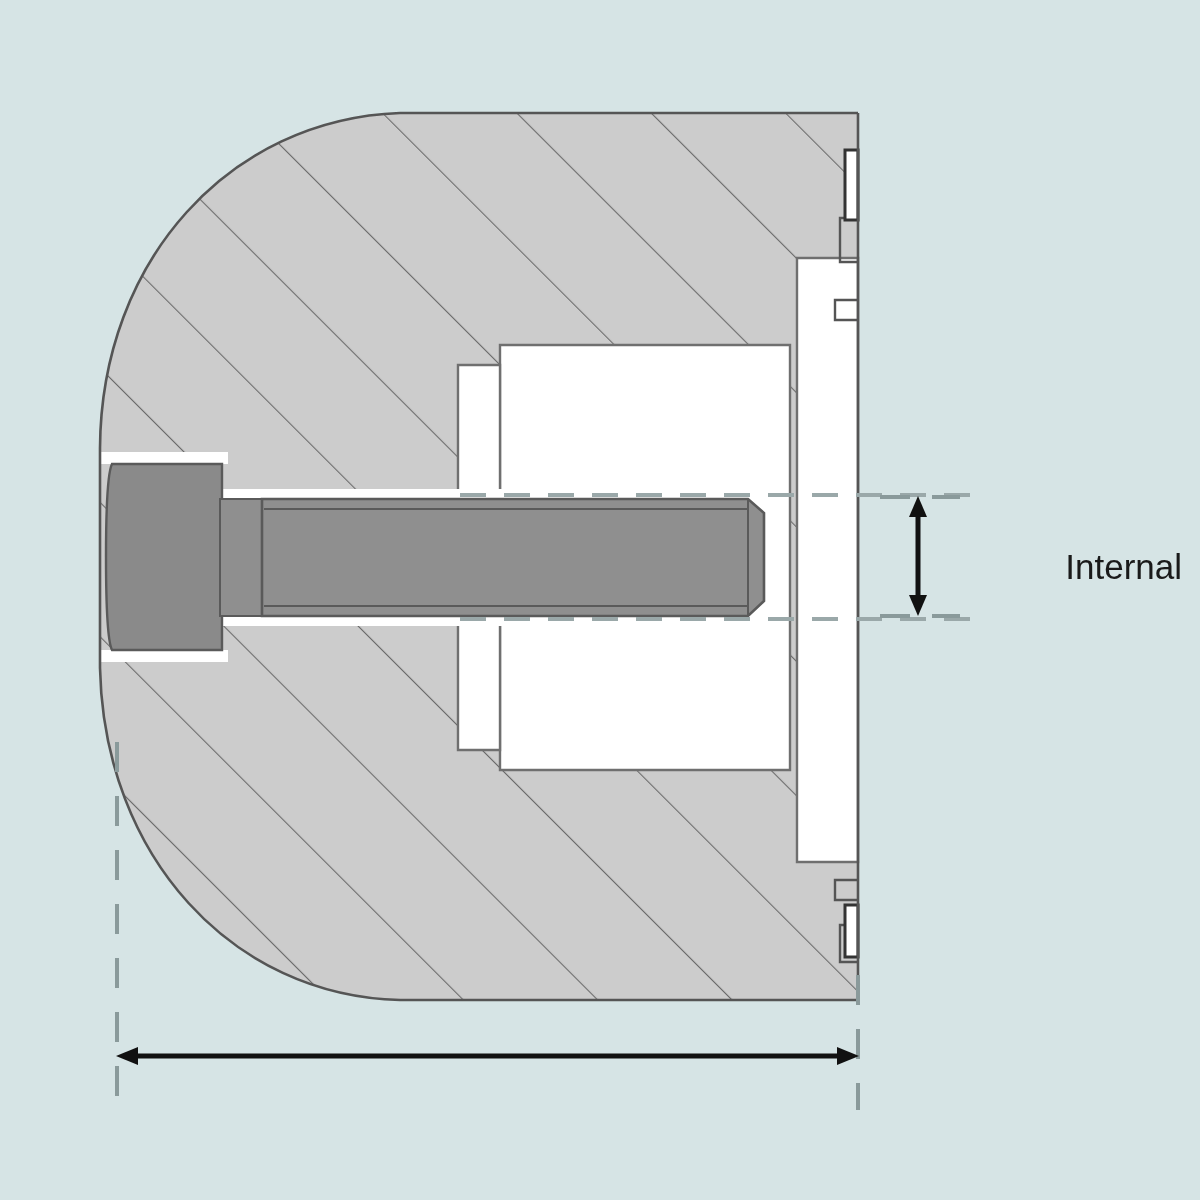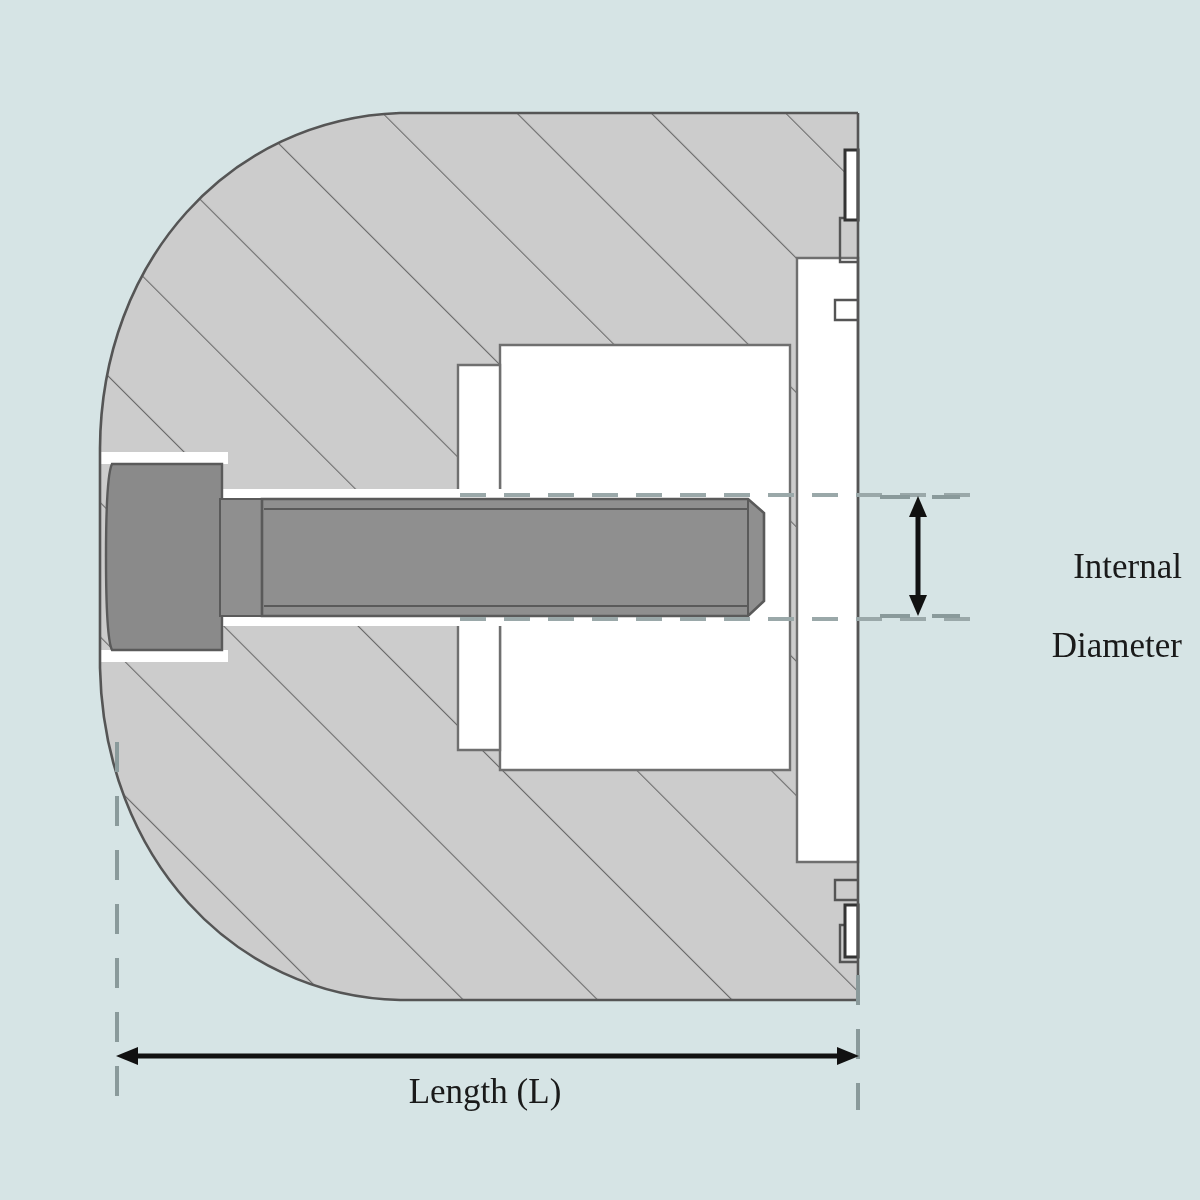--- a/index.html
+++ b/index.html
@@ -23,21 +23,21 @@
     position: absolute;
     left: 0;
     top: 0;
     width: 1200px;
     height: 1200px;
     display: block;
   }
   .dim-label {
     position: absolute;
     color: #1a1a1a;
-    font-family: Liberation Serif, serif;
+    font-family: Liberation Sans, sans-serif;
     line-height: 1.12;
     white-space: pre-line;
   }
   #id-label {
     left: 942px;
     top: 508px;
     width: 240px;
     font-size: 35px;
     text-align: right;
   }
@@ -163,18 +163,16 @@
       <line x1="858" y1="975" x2="858" y2="1110" stroke="#8a9a9b" stroke-width="4" stroke-dasharray="30 24"></line>
 
       <line x1="128" y1="1056" x2="848" y2="1056" stroke="#111111" stroke-width="5"></line>
       <path d="M 116,1056 L 138,1047 L 138,1065 Z" fill="#111111"></path>
       <path d="M 859,1056 L 837,1047 L 837,1065 Z" fill="#111111"></path>
     </g>
   </svg>
 
   <div class="dim-label" id="id-label">
     <div>Internal</div>
-    <div>Diameter</div>
   </div>
 
-  <div class="dim-label" id="length-label">Length (L)</div>
 
 </div>
 
 </body></html>

